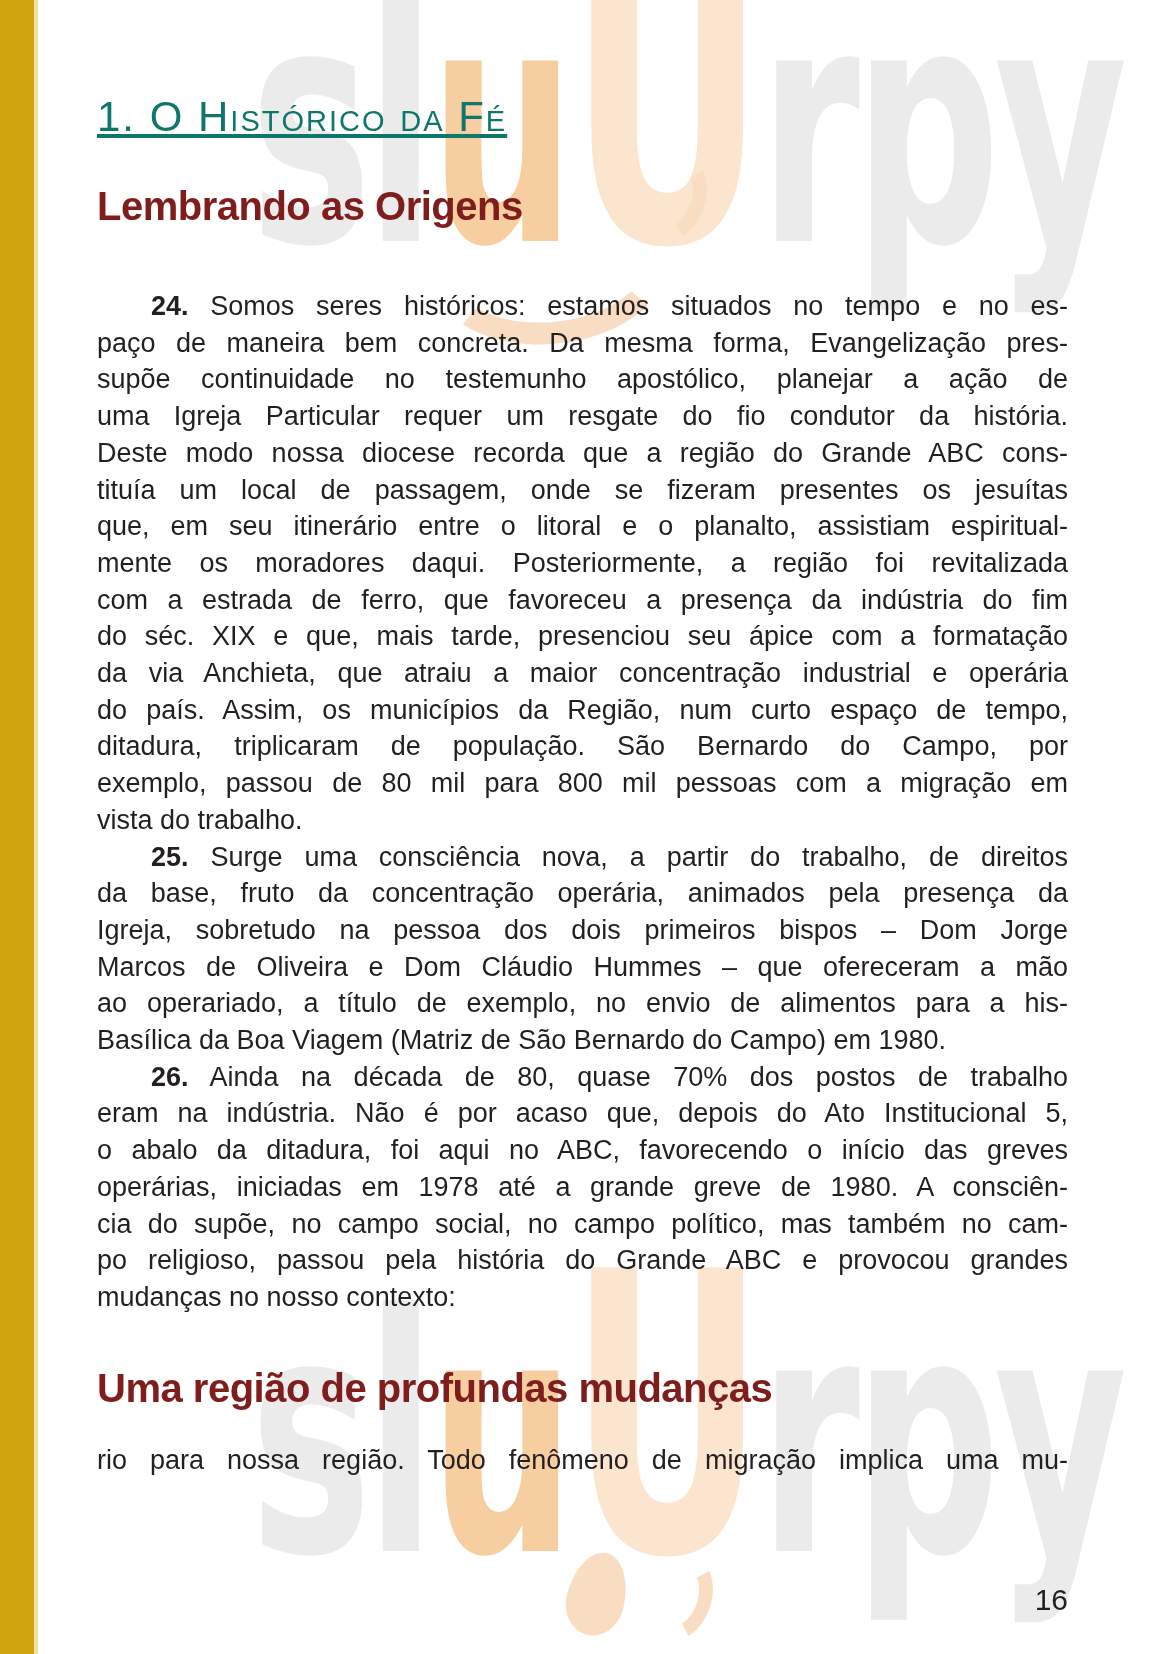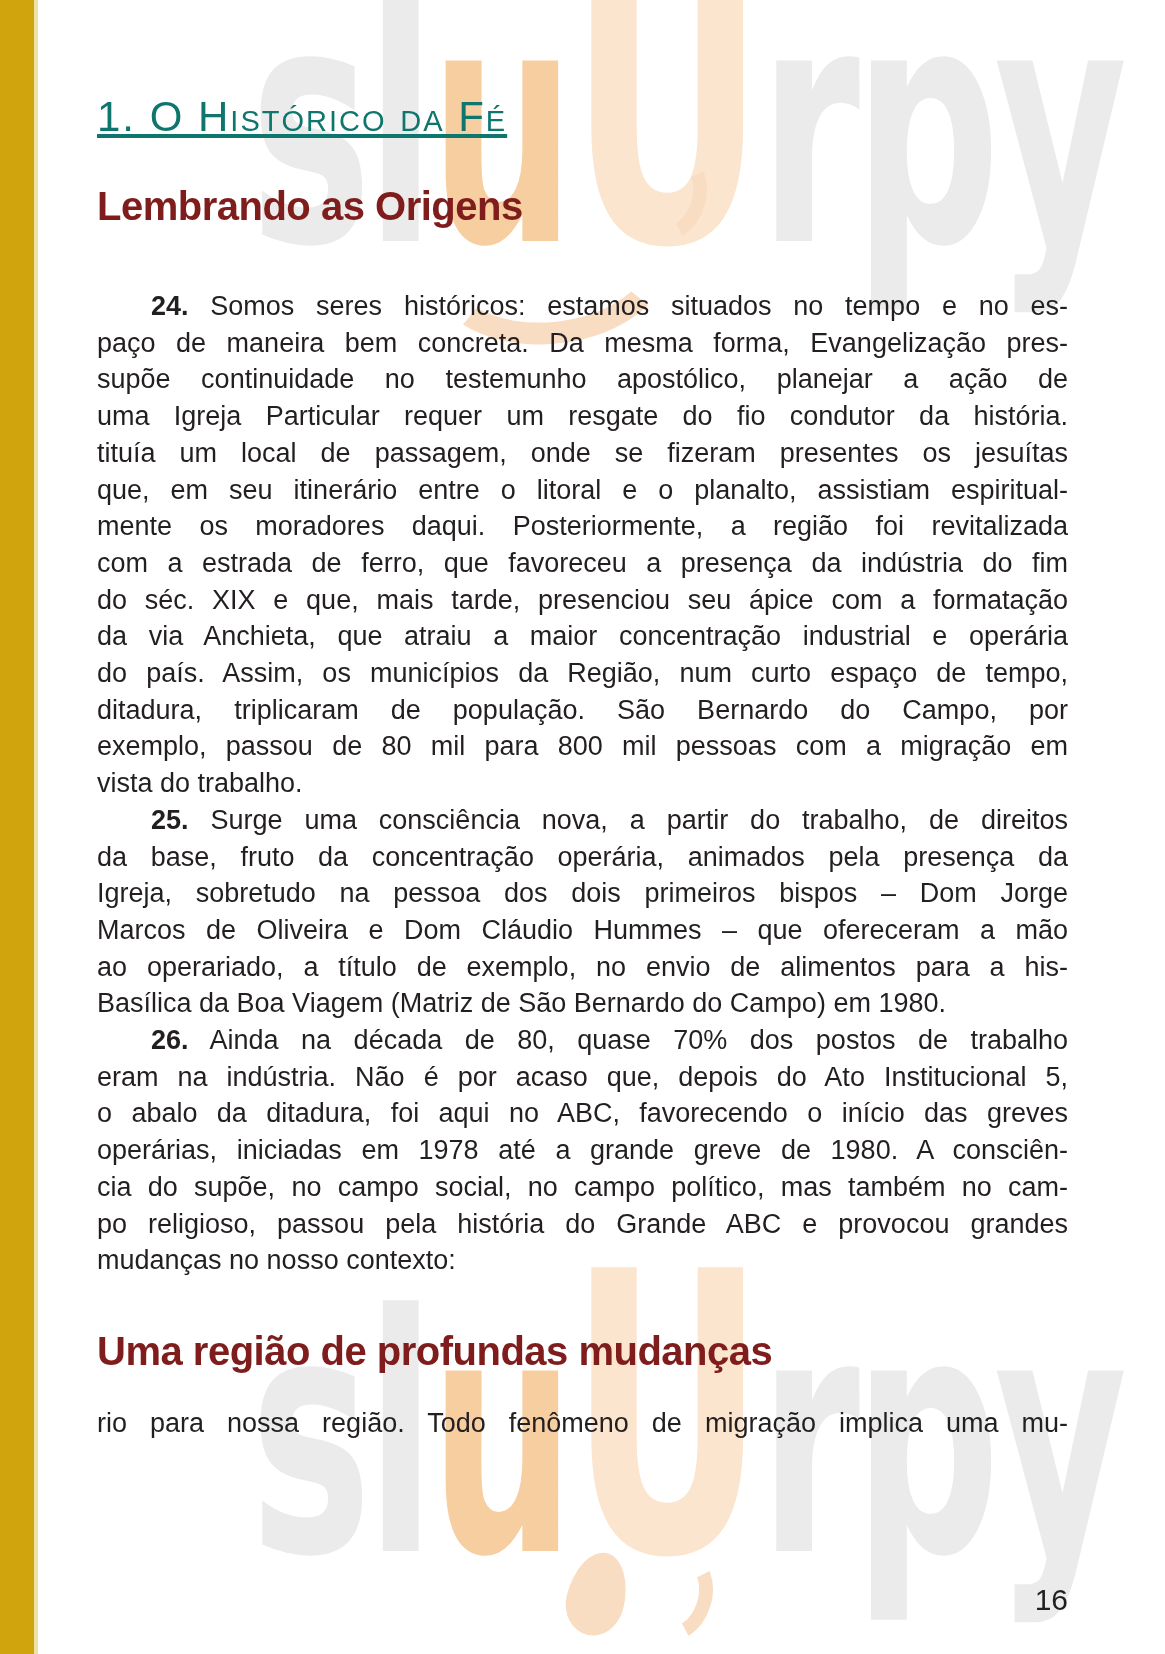--- a/index.html
+++ b/index.html
@@ -92,20 +92,21 @@
 <div class="spine"></div>
 
 <div class="content">
   <h1 class="chapter">1. O Histórico da Fé</h1>
   <h2 class="section first">Lembrando as Origens</h2>
   <div class="paras s0">
       <div class="bline indent"><span class="pnum">24.</span> Somos seres históricos: estamos situados no tempo e no es-</div>
       <div class="bline">paço de maneira bem concreta. Da mesma forma, Evangelização pres-</div>
       <div class="bline">supõe continuidade no testemunho apostólico, planejar a ação de</div>
       <div class="bline">uma Igreja Particular requer um resgate do fio condutor da história.</div>
+      <div class="bline">Deste modo nossa diocese recorda que a região do Grande ABC cons-</div>
       <div class="bline">tituía um local de passagem, onde se fizeram presentes os jesuítas</div>
       <div class="bline">que, em seu itinerário entre o litoral e o planalto, assistiam espiritual-</div>
       <div class="bline">mente os moradores daqui. Posteriormente, a região foi revitalizada</div>
       <div class="bline">com a estrada de ferro, que favoreceu a presença da indústria do fim</div>
       <div class="bline">do séc. XIX e que, mais tarde, presenciou seu ápice com a formatação</div>
       <div class="bline">da via Anchieta, que atraiu a maior concentração industrial e operária</div>
       <div class="bline">do país. Assim, os municípios da Região, num curto espaço de tempo,</div>
       <div class="bline">ditadura, triplicaram de população. São Bernardo do Campo, por</div>
       <div class="bline">exemplo, passou de 80 mil para 800 mil pessoas com a migração em</div>
       <div class="bline lastline">vista do trabalho.</div>

